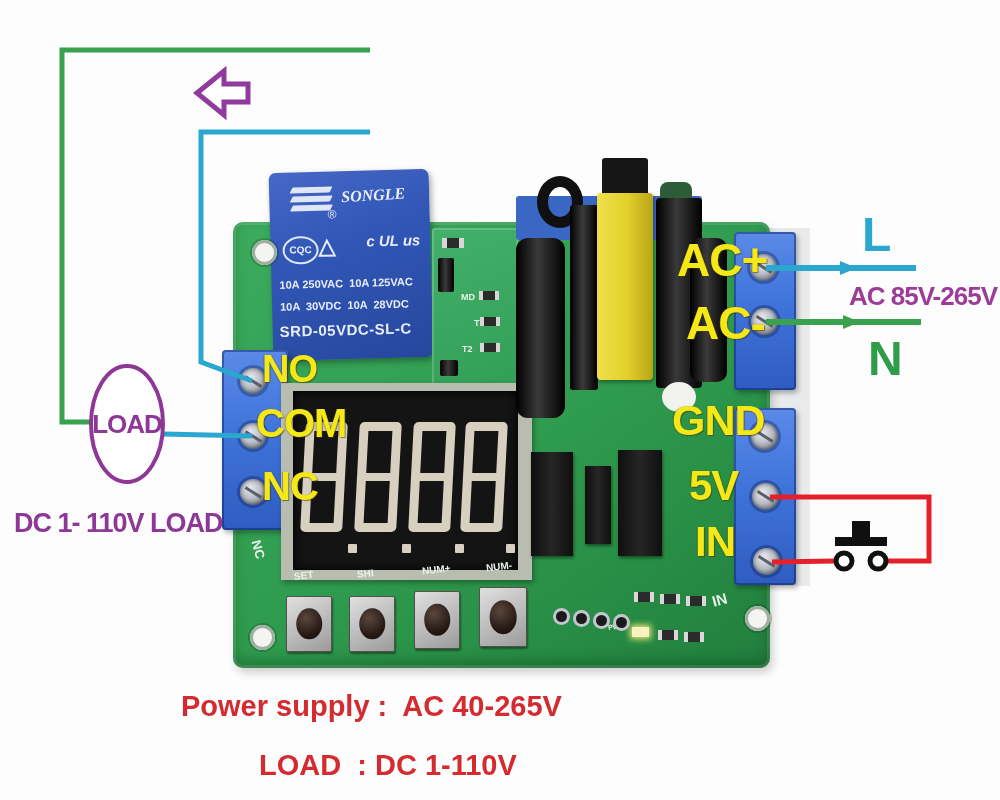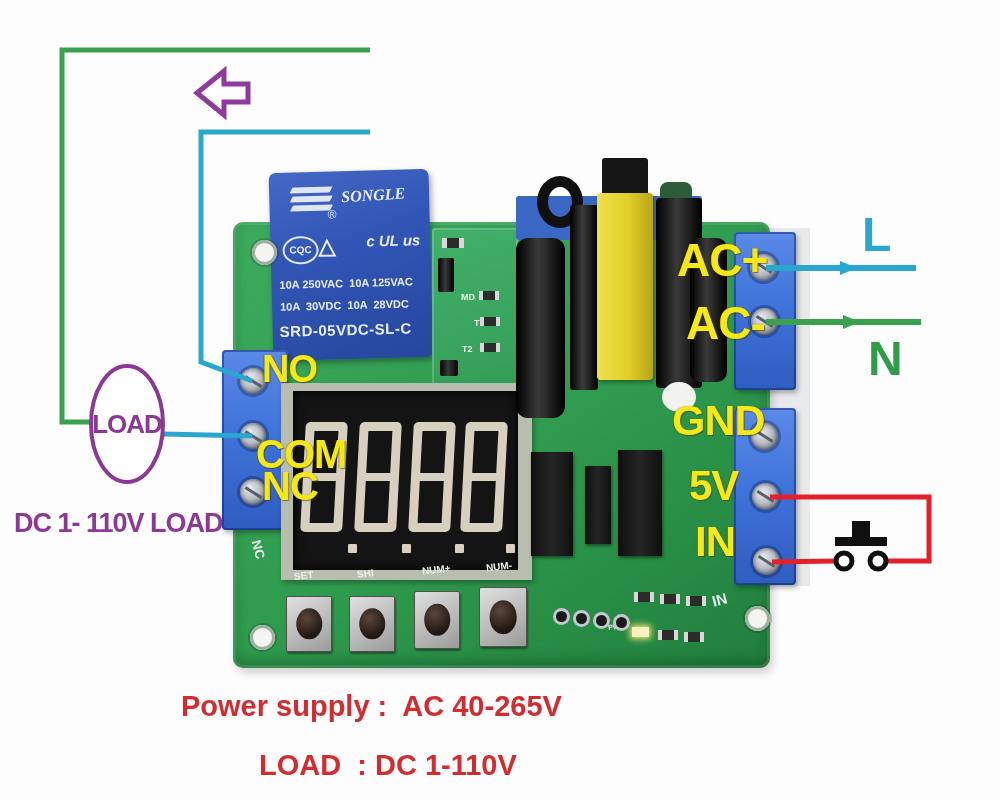--- a/index.html
+++ b/index.html
@@ -202,29 +202,30 @@
     <rect x="835" y="537" width="52" height="9" fill="#101010"></rect>
     <circle cx="844" cy="561" r="8" fill="#ffffff" stroke="#101010" stroke-width="5"></circle>
     <circle cx="878" cy="561" r="8" fill="#ffffff" stroke="#101010" stroke-width="5"></circle>
   </svg>
 
 
   <div class="lbl purple" style="left:92px;top:411px;width:70px;text-align:center;font-size:26px;">LOAD</div>
   <div class="lbl purple" style="left:14px;top:510px;font-size:27px;">DC 1- 110V LOAD</div>
 
   <div class="lbl yellow" style="left:262px;top:350px;font-size:38px;">NO</div>
-  <div class="lbl yellow" style="left:256px;top:403px;font-size:40px;margin-top:31px;">COM</div>
+  <div class="lbl yellow" style="left:256px;top:403px;font-size:40px;">COM</div>
   <div class="lbl yellow" style="left:262px;top:466px;font-size:40px;">NC</div>
 
   <div class="lbl yellow" style="left:677px;top:237px;font-size:46px;">AC+</div>
   <div class="lbl yellow" style="left:686px;top:300px;font-size:46px;">AC-</div>
 
   <div class="lbl yellow" style="left:672px;top:399px;font-size:43px;">GND</div>
   <div class="lbl yellow" style="left:689px;top:465px;font-size:42px;">5V</div>
   <div class="lbl yellow" style="left:695px;top:521px;font-size:42px;">IN</div>
 
   <div class="lbl cyanc" style="left:862px;top:211px;font-size:48px;">L</div>
+  <div class="lbl acrange" style="left:849px;top:283px;font-size:26px;">AC 85V-265V</div>
   <div class="lbl greenc" style="left:868px;top:335px;font-size:48px;">N</div>
 
   <div class="lbl red" style="left:181px;top:692px;font-size:29px;letter-spacing:0;">Power supply :  AC 40-265V</div>
   <div class="lbl red" style="left:259px;top:751px;font-size:29px;letter-spacing:0;">LOAD  : DC 1-110V</div>
 
 </div>
 
 </body></html>

